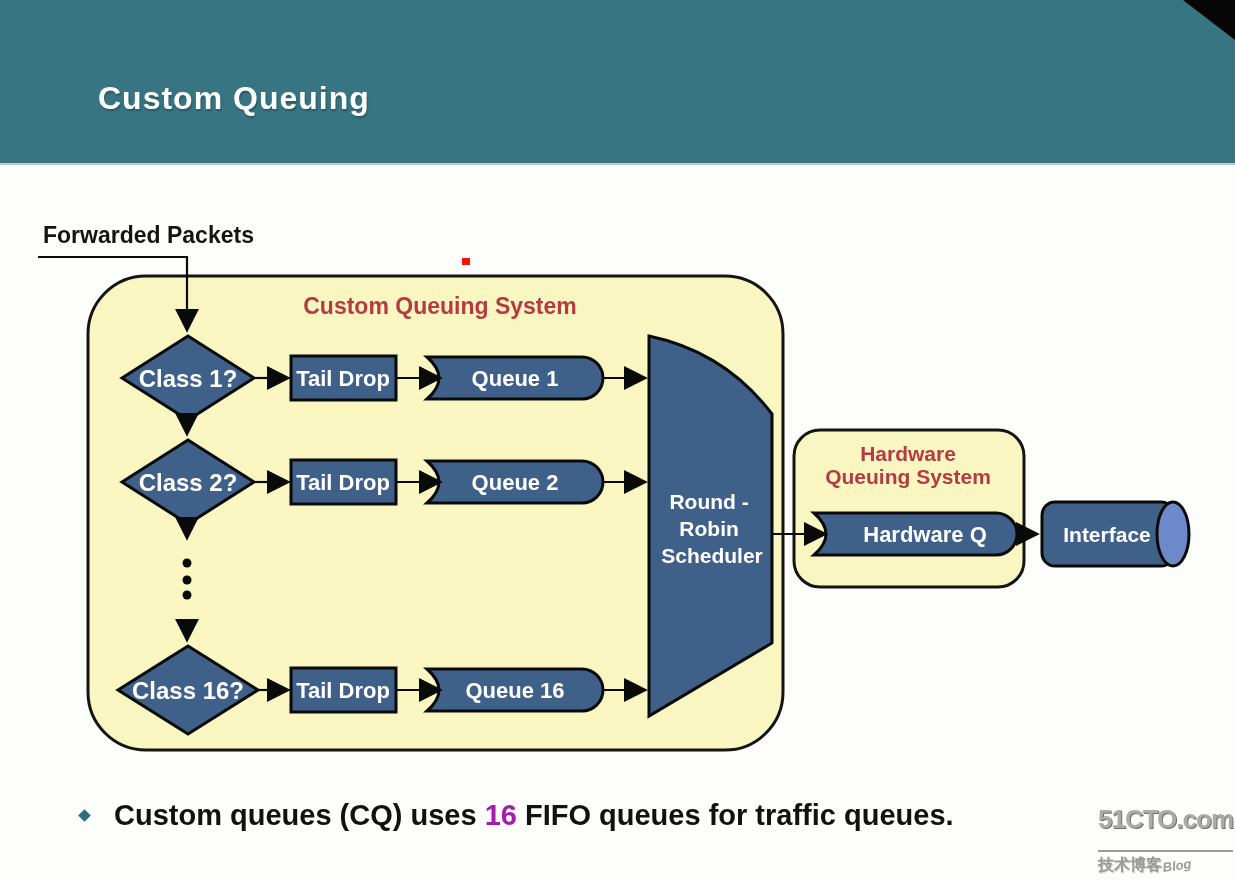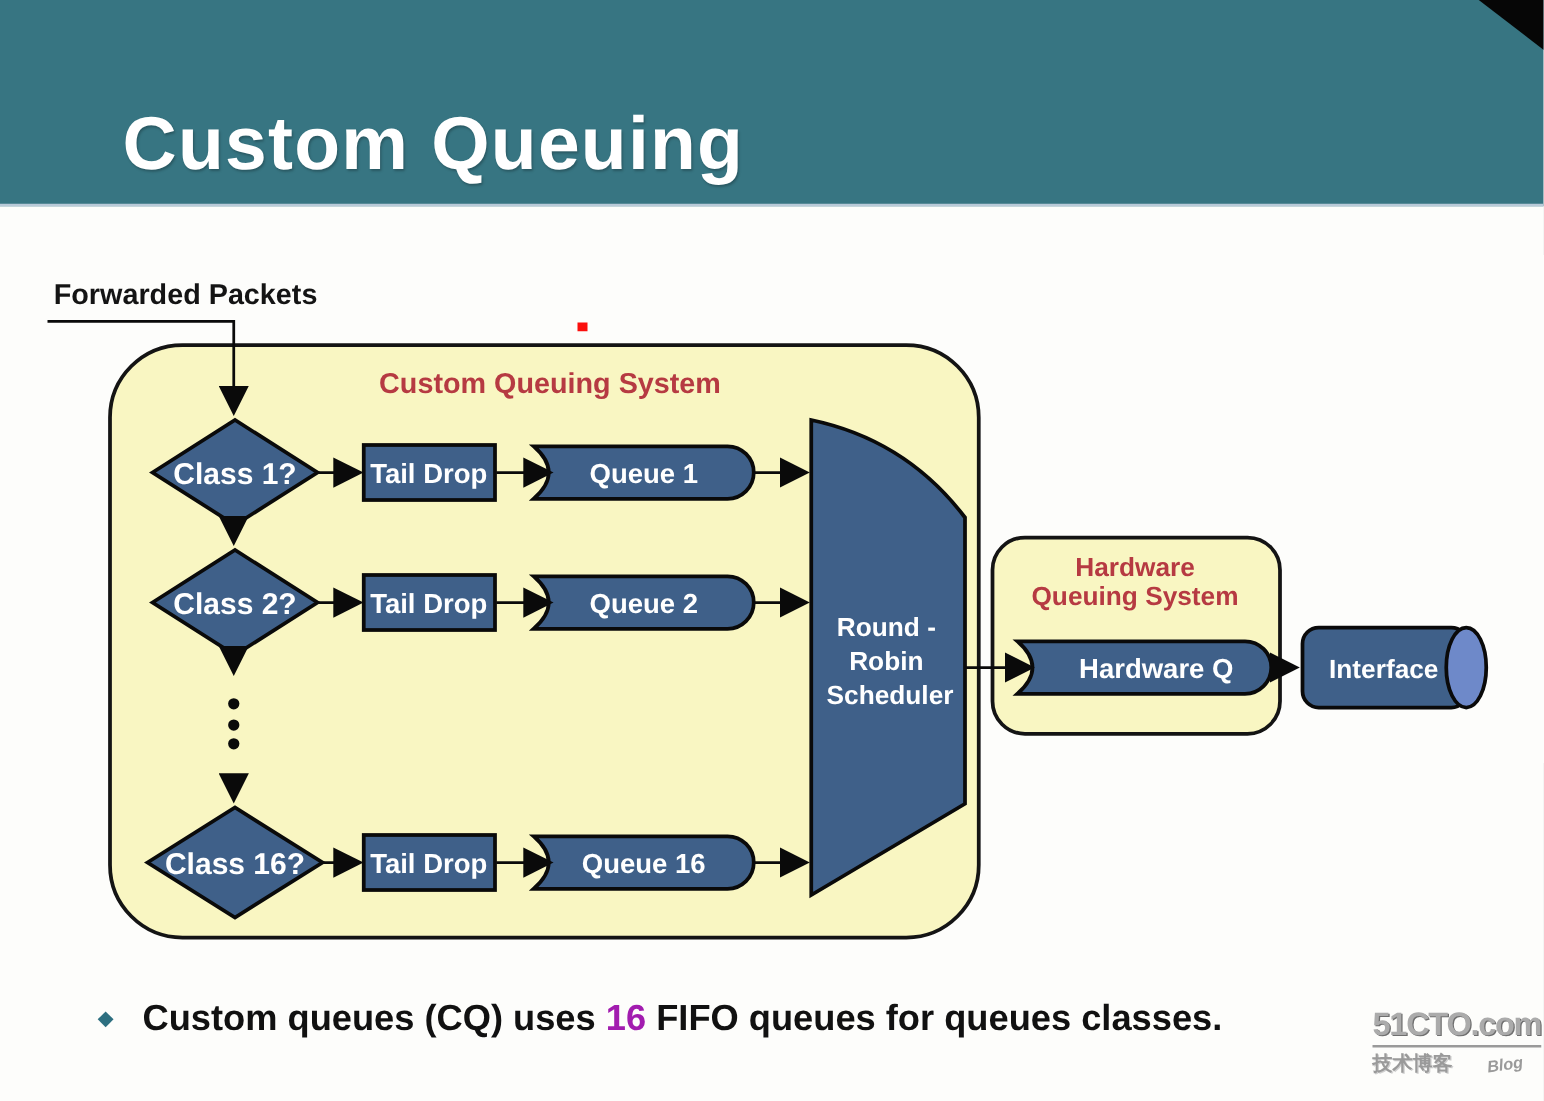--- a/index.html
+++ b/index.html
@@ -8,21 +8,21 @@
     background:#fdfdfb;
     font-family:"Liberation Sans",sans-serif;
   }
   
   .header{
     position:absolute;left:0;top:0;width:1235px;height:163px;
     background:#377582;border-bottom:2px solid #b9cad8;
   }
   .header h1{
     position:absolute;left:98px;top:80px;margin:0;
-    font-size:60px;font-weight:bold;color:#ffffff;letter-spacing:1px;
+    font-size:32px;font-weight:bold;color:#ffffff;letter-spacing:1px;
     text-shadow:1px 2px 2px rgba(0,0,0,.25);
   }
   .corner-triangle{
     position:absolute;top:0;right:0;width:0;height:0;
     border-top:40px solid #060606;border-left:52px solid transparent;
   }
   
   .svg-diagram{position:absolute;left:0;top:0;width:1235px;height:881px;}
   .box-cream{fill:#f9f6c2;stroke:#141414;stroke-width:3px;}
   .shape-blue{fill:#3f6089;stroke:#0a0a0a;stroke-width:3px;}
@@ -46,23 +46,23 @@
     margin:0;font-size:29px;font-weight:bold;color:#111111;letter-spacing:0px;white-space:nowrap;
   }
   .bullet-text .hl{color:#a21caf;}
   
   .watermark{
     position:absolute;left:1098px;top:806px;width:135px;color:#a0a0a0;
   }
   .wm-brand{
     display:inline-block;font-size:26px;font-weight:bold;letter-spacing:-1px;
     color:#ababab;text-shadow:1px 1px 0 #6f6f6f;
-    border-bottom:2px solid #9a9a9a;padding-bottom:3px;line-height:1.05;
+    border-bottom:2px solid #9a9a9a;padding-bottom:17px;line-height:1.05;
   }
-  .wm-row{display:flex;align-items:flex-end;gap:28px;margin-top:3px;}
+  .wm-row{display:flex;align-items:flex-end;gap:1px;margin-top:3px;}
   .wm-tagline{font-size:16px;font-weight:bold;color:#9a9a9a;text-shadow:1px 1px 0 #cfcfcf;}
   .wm-blog{font-size:13px;font-weight:bold;font-style:italic;color:#9a9a9a;
     transform:rotate(-8deg) translateY(-3px);}
 </style>
 </head>
 <body>
 
 <div class="slide">
 
   <div class="header">
@@ -143,21 +143,21 @@
     <path class="arrow" d="M603,690 H643"></path>
 
     <path class="arrow" d="M772,534 H823"></path>
     <path class="arrow" d="M1024,534 H1035"></path>
 
     <rect class="red-dot" x="462" y="258" width="8" height="7"></rect>
   </svg>
 
   <div class="bullet-line">
     <span class="bullet-mark"></span>
-    <p class="bullet-text"><span>Custom queues (CQ) uses </span><span class="hl">16</span><span> FIFO queues for queues classes.</span></p>
+    <p class="bullet-text"><span>Custom queues (CQ) uses </span><span class="hl">16</span><span> FIFO queues for traffic queues.</span></p>
   </div>
 
   <div class="watermark">
     <span class="wm-brand">51CTO.com</span>
     <div class="wm-row">
       <span class="wm-tagline">技术博客</span>
       <span class="wm-blog">Blog</span>
     </div>
   </div>
 

